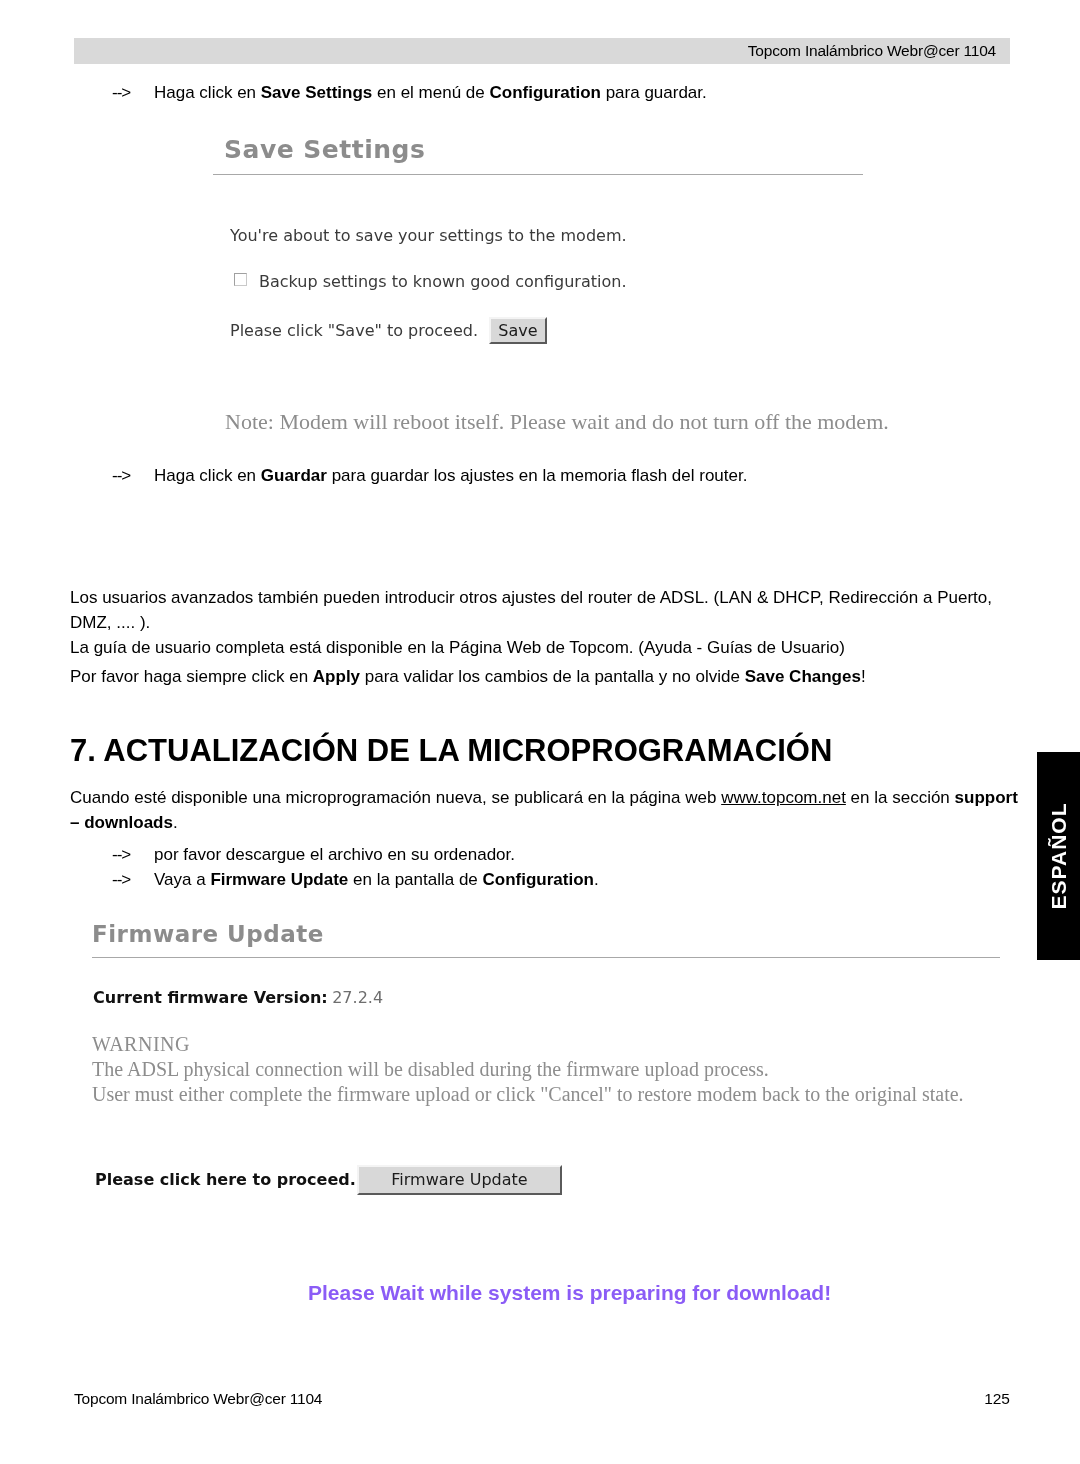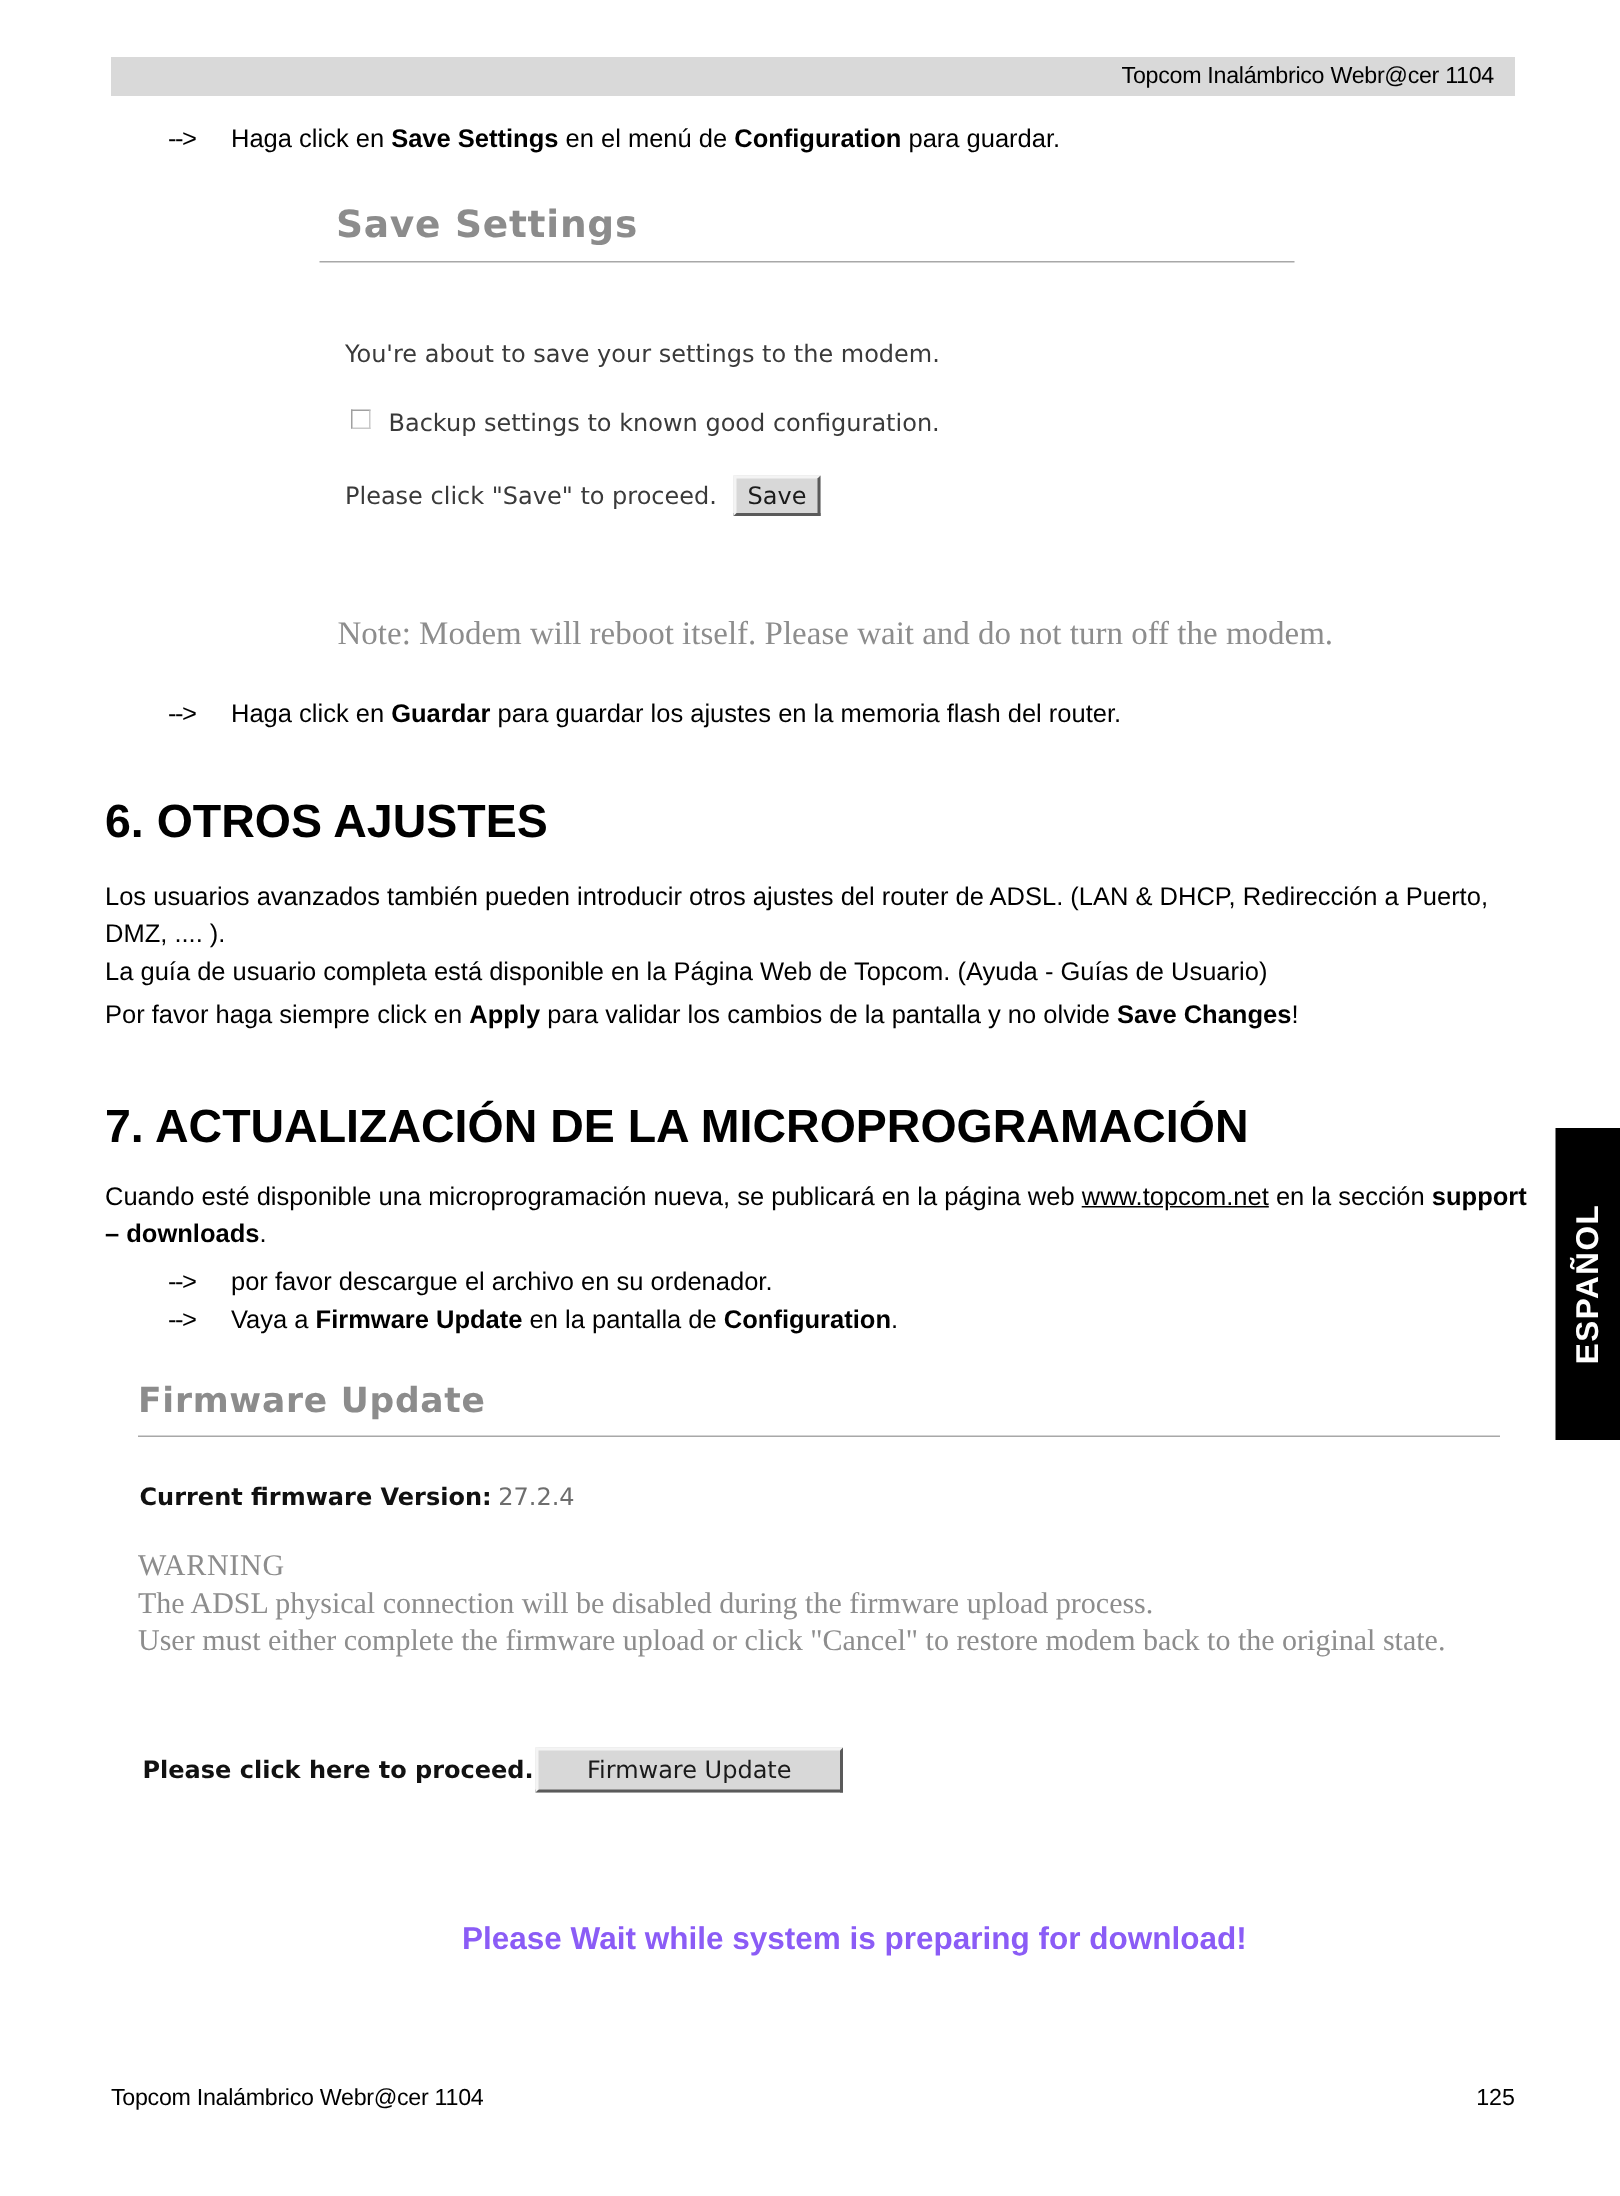--- a/index.html
+++ b/index.html
@@ -197,21 +197,20 @@
 
   <div class="ui-text" style="left:230px; top:321px;">Please click "Save" to proceed.</div>
   <div class="win-button" style="left:489px; top:317px; width:58px; height:27px; font-size:16px; line-height:23px;">Save</div>
 
   <div class="serif-gray" style="left:225px; top:409px; font-size:22px;">Note: Modem will reboot itself. Please wait and do not turn off the modem.</div>
 
   <div class="arrow-line" style="left:112px; top:466px;">
     <span class="arrow-mark">--&gt;</span><span>Haga click en </span><b>Guardar</b><span> para guardar los ajustes en la memoria flash del router.</span>
   </div>
 
-  <div class="section-heading" style="left:70px; top:530px; font-size:31px;">6. OTROS AJUSTES</div>
 
   <div class="para" style="left:70px; top:664px; width:960px;">
     <span>Por favor haga siempre  click en </span><b>Apply</b><span> para validar los cambios de la pantalla y no olvide </span><b>Save Changes</b><span>!</span>
   </div>
 
   <div class="para" style="left:70px; top:585px; width:950px;">
     <span>Los usuarios avanzados también pueden introducir otros ajustes del router de ADSL. (LAN &amp; DHCP, Redirección a</span>
     <span>Puerto, DMZ, .... ).</span><br>
     <span>La guía de usuario completa está disponible en la Página Web de Topcom. (Ayuda - Guías de Usuario)</span>
   </div>

